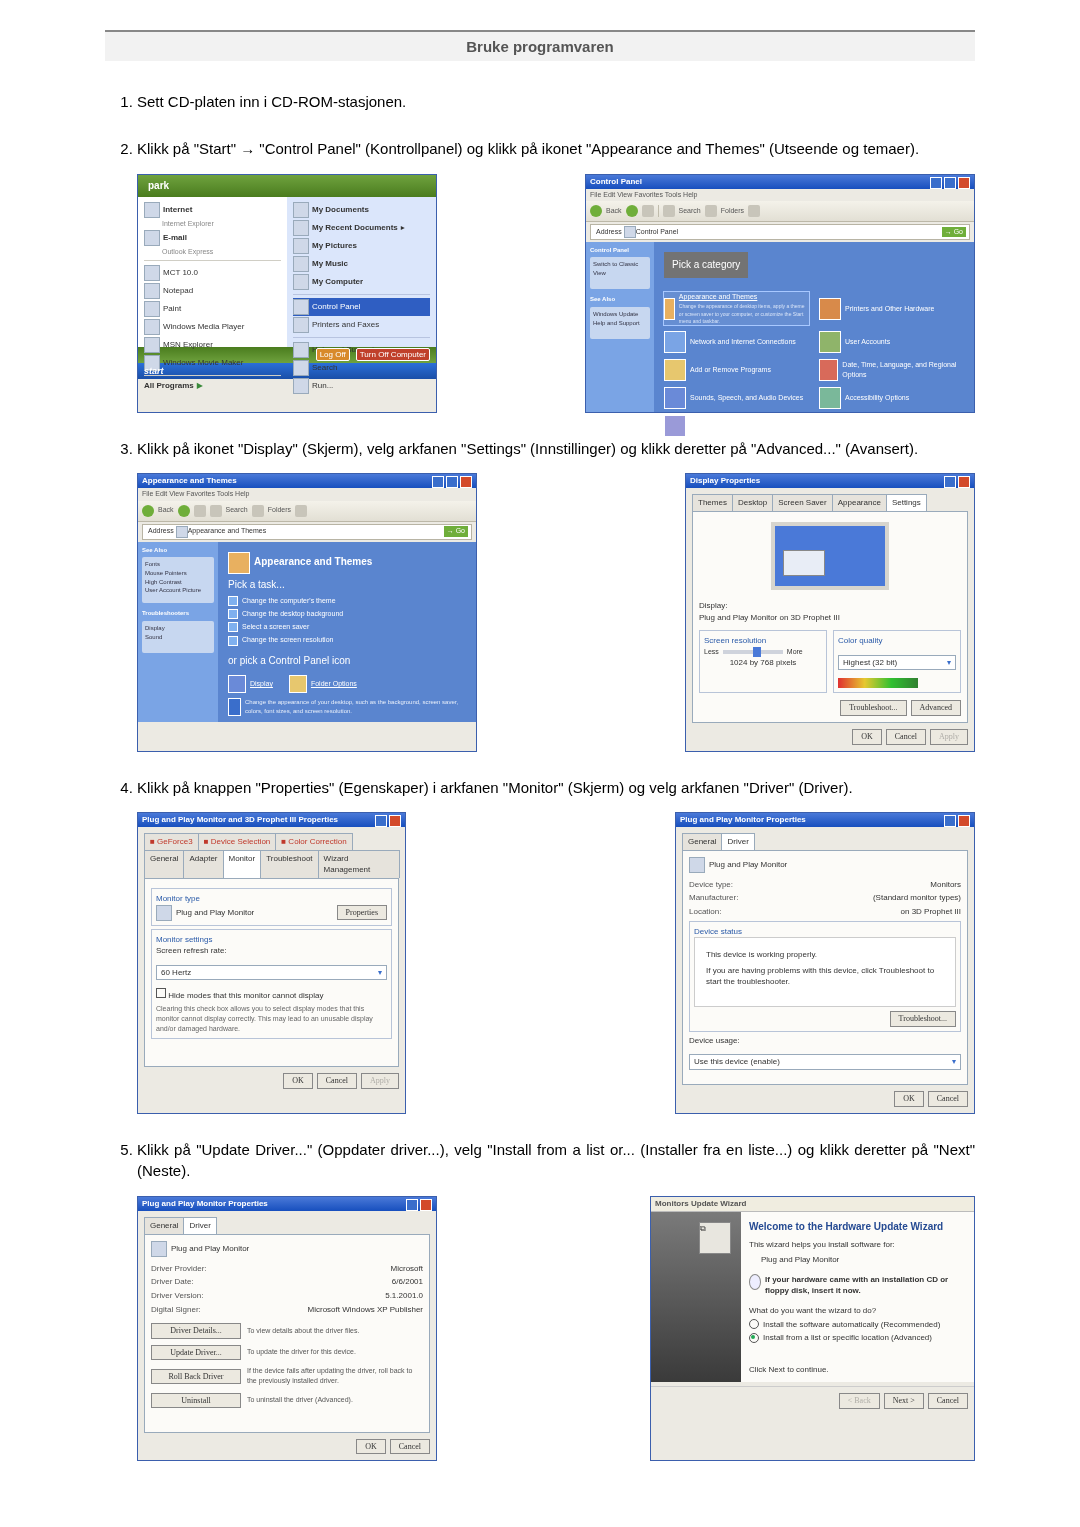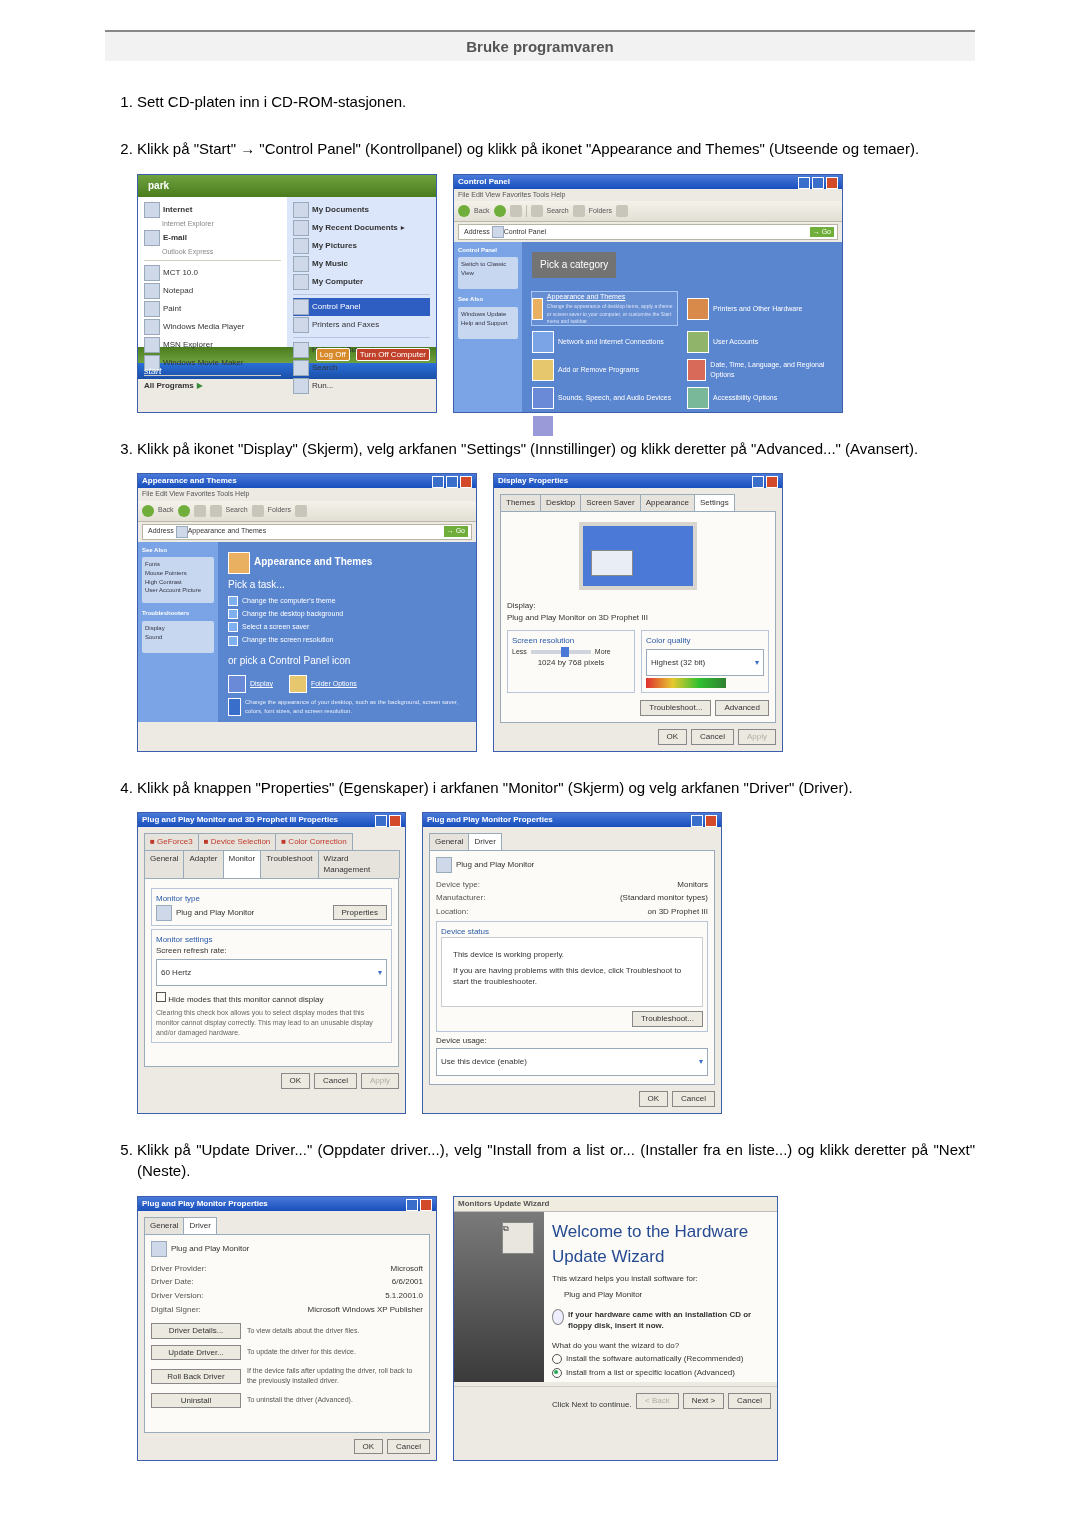--- a/index.html
+++ b/index.html
@@ -35,21 +35,21 @@
     line-height: 1.45;
     text-align: justify;
   }
   .figwrap {
     margin: 14px 0 0 0;
     text-align: center;
   }
   .figpair {
     display: flex;
     gap: 16px;
-    justify-content: flex-start;
+    justify-content: space-between;
   }
   .panel {
     border: 1px solid #3b5fad;
     background: #eceae3;
     box-sizing: border-box;
     text-align: left;
     font-family: Tahoma, Arial, sans-serif;
     font-size: 8px;
     color: #333;
     position: relative;
@@ -121,21 +121,21 @@
     border: 1px solid #fff;
     border-radius: 2px;
     padding: 0 3px;
   }
   .pillbtn.red { background: #c0402a; }
   .startbtnbar {
     background: linear-gradient(#2b6fd8, #1a4fa8);
     height: 16px;
     color: #fff;
     font-size: 9px;
-    font-weight: normal;
+    font-weight: bold;
     padding-left: 6px;
     line-height: 16px;
     font-style: italic;
   }
   
   .cpright .cpbody {
     display: flex;
     height: 170px;
   }
   .cp-side {
@@ -255,48 +255,49 @@
     gap: 4px;
     justify-content: flex-end;
     margin-top: 4px;
     font-size: 8px;
   }
   .btn {
     padding: 1px 8px;
     background: #ece9e0;
     border: 1px solid #888;
     color: #333;
+    font-family: Liberation Serif, serif;
   }
   .btn.faded { color:#b0aea8; }
   
   .listy { font-size: 8px; }
   .listy .row { display:flex; justify-content:space-between; margin:2px 0; }
   .listy .lbl { color:#555; }
   .sel-row {
     border:1px solid #9ab;
     background:#fff;
-    padding:7px 4px;
-    margin:2px 0;
+    padding:1px 4px;
+    margin:8px 0;
     display:flex;
     justify-content:space-between;
     align-items:center;
   }
   .chev { font-size:8px; color:#3a6ecb; }
   .chkbox {
     width:8px; height:8px; border:1px solid #555; display:inline-block;
   }
   
   .wizard .wbody { display:flex; height:170px; }
   .wizard .wleft { width:90px; background: linear-gradient(#7a7a7a,#3a3a3a); position:relative; }
   .wizard .wleft .wicon {
     position:absolute; top:10px; right:10px;
     width:30px; height:30px; background:#e8e6df; border:1px solid #888;
   }
   .wizard .wright { flex:1; padding:8px; font-size:8px; background:#fcfbf8; display:flex; flex-direction:column; justify-content:space-between;}
-  .wizard .wtitle { color:#254a92; font-size:17px; font-weight:normal; margin-bottom:4px;}
+  .wizard .wtitle { color:#254a92; font-size:10px; font-weight:bold; margin-bottom:4px;}
   .radio { display:flex; gap:4px; margin:2px 0; align-items:center; }
   .rcirc { width:8px; height:8px; border:1px solid #555; border-radius:50%; display:inline-block; position:relative;}
   .rcirc.sel:after{content:''; position:absolute; left:1px; top:1px; width:4px; height:4px; background:#2a5; border-radius:50%;}
   .toolbar {
     height: 20px;
     background: linear-gradient(#f4f2ea,#e2dfd4);
     border-bottom:1px solid #bcb8a8;
     display:flex;
     align-items:center;
     gap:4px;

